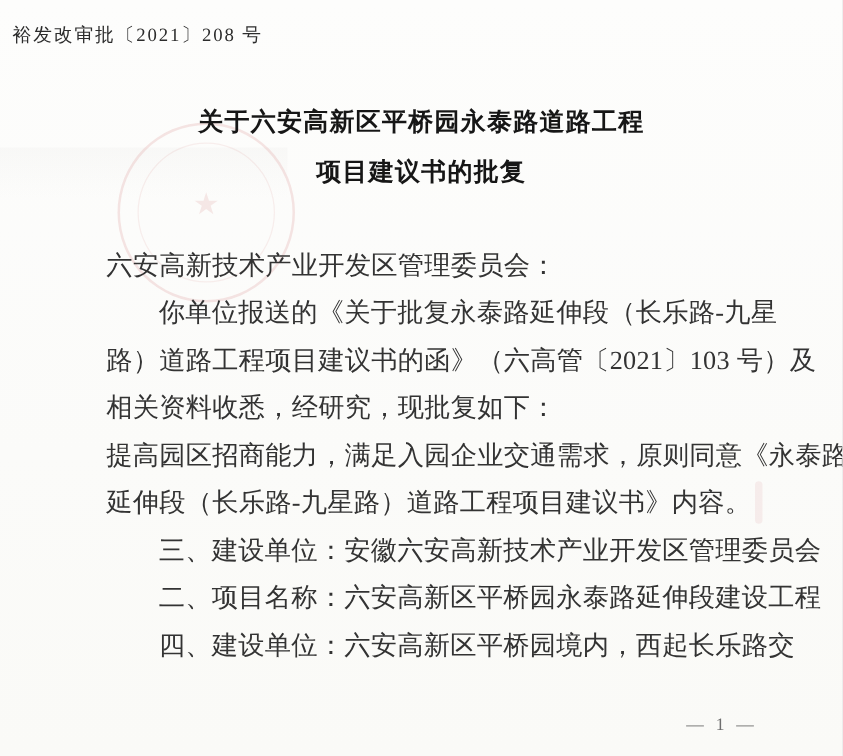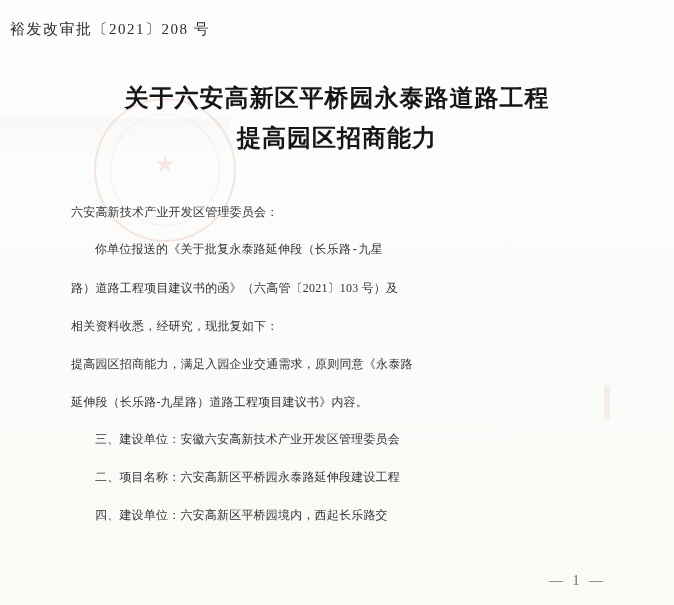--- a/index.html
+++ b/index.html
@@ -23,32 +23,32 @@
     position: absolute; top: 14px; left: 10px; width: 100%;
     font-size: 15px; line-height: 30px;
     letter-spacing: 1.5px;
     color: #2c2c2c;
   }
   .title {
     position: absolute; top: 78px; left: 0; width: 100%;
     text-align: center;
     font-family: "Liberation Sans", sans-serif;
     font-weight: 700;
-    font-size: 24px; line-height: 40px;
+    font-size: 20px; line-height: 40px;
     letter-spacing: 1px;
     color: #161616;
   }
   .body-text {
-    position: absolute; top: 193px; left: 71px; right: 56px;
-    font-size: 12px; line-height: 38px;
+    position: absolute; top: 193px; left: 85px; right: 56px;
+    font-size: 21px; line-height: 38px;
     letter-spacing: 0.2px;
     color: #333;
   }
   .body-text .line { white-space: nowrap; }
-  .body-text .indent { text-indent: 2em; font-family: Liberation Mono, monospace; }
+  .body-text .indent { text-indent: 2em; }
   .page-number {
     position: absolute; bottom: 16px; right: 68px;
     font-size: 14px; letter-spacing: 3px; color: #6e6e6e;
     white-space: nowrap;
   }
   
   .seal {
     position: absolute; left: 94px; top: 98px; width: 138px; height: 140px;
     border: 2px solid rgba(206,105,105,0.17);
     border-radius: 50%;
@@ -81,21 +81,21 @@
 
   <div class="seal">
     <div class="seal-inner"></div>
     <div class="seal-star">★</div>
   </div>
 
   <div class="doc-number">裕发改审批〔2021〕208 号</div>
 
   <div class="title">
     <div>关于六安高新区平桥园永泰路道路工程</div>
-    <div>提高园区招商能力</div>
+    <div>项目建议书的批复</div>
   </div>
 
   <div class="body-text">
     <div class="line">六安高新技术产业开发区管理委员会：</div>
     <div class="line indent">你单位报送的《关于批复永泰路延伸段（长乐路-九星</div>
     <div class="line">路）道路工程项目建议书的函》（六高管〔2021〕103 号）及</div>
     <div class="line">相关资料收悉，经研究，现批复如下：</div>
     <div class="line">提高园区招商能力，满足入园企业交通需求，原则同意《永泰路</div>
     <div class="line">延伸段（长乐路-九星路）道路工程项目建议书》内容。</div>
     <div class="line indent">三、建设单位：安徽六安高新技术产业开发区管理委员会</div>

